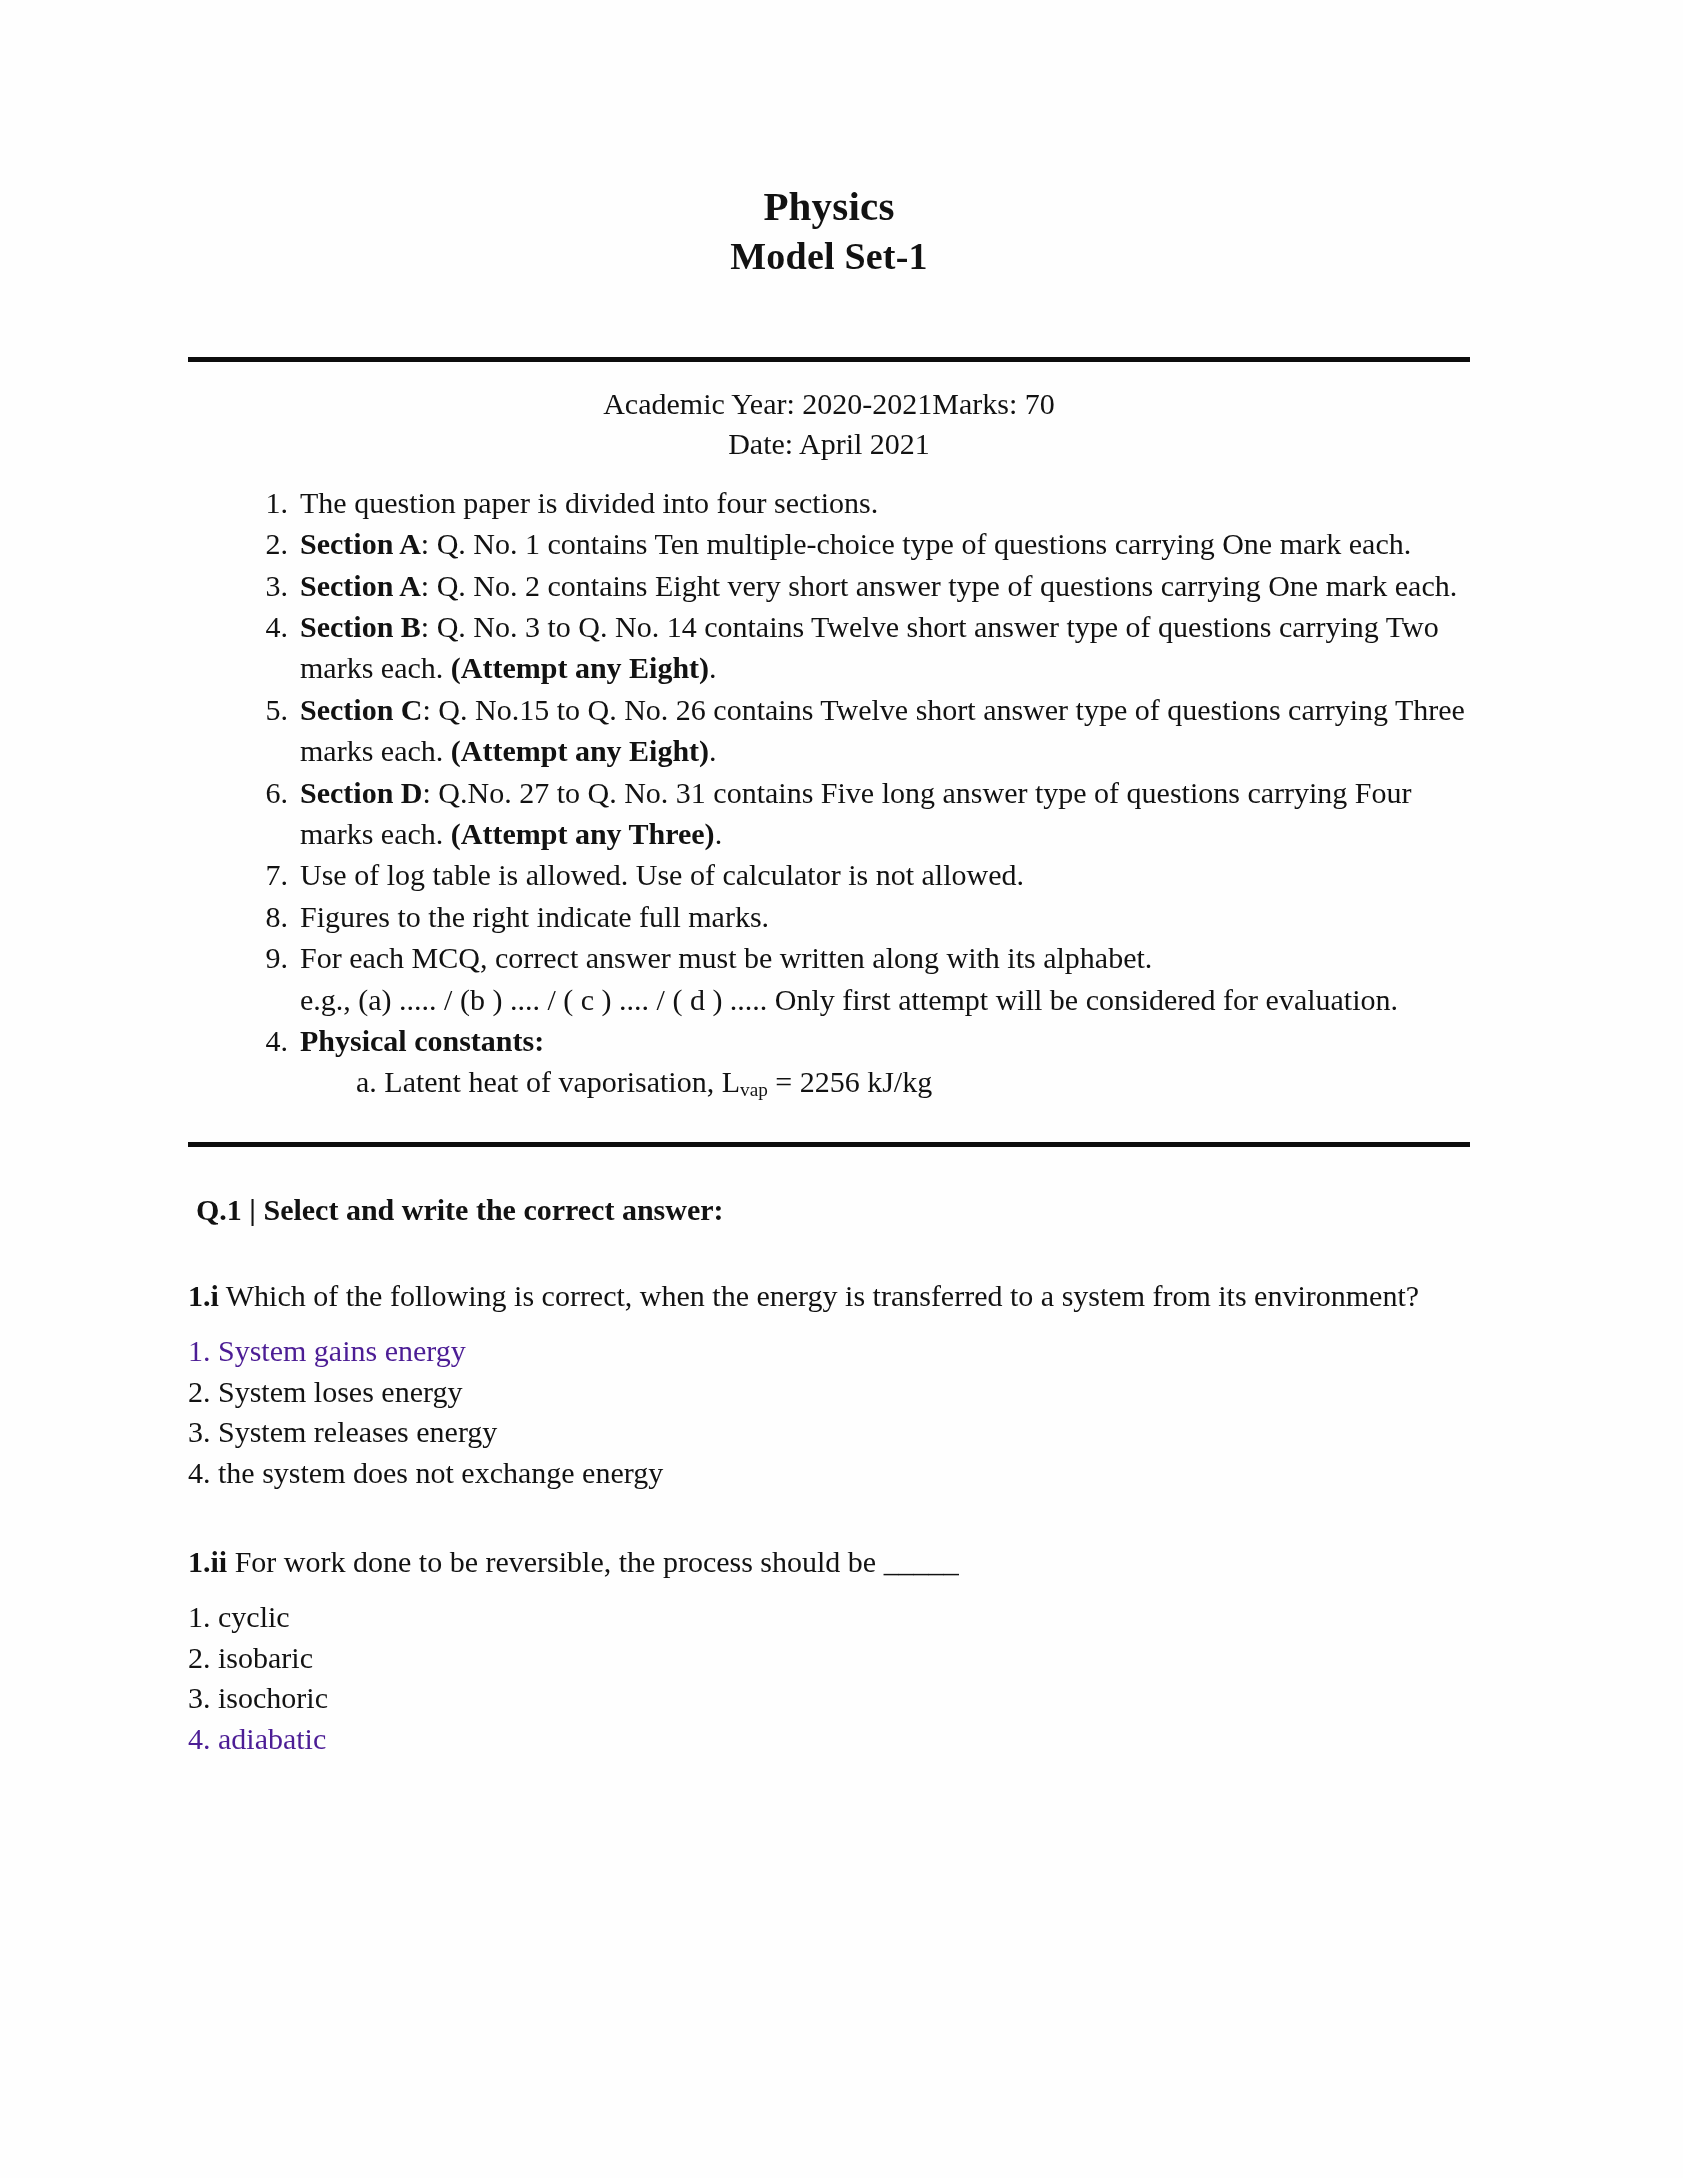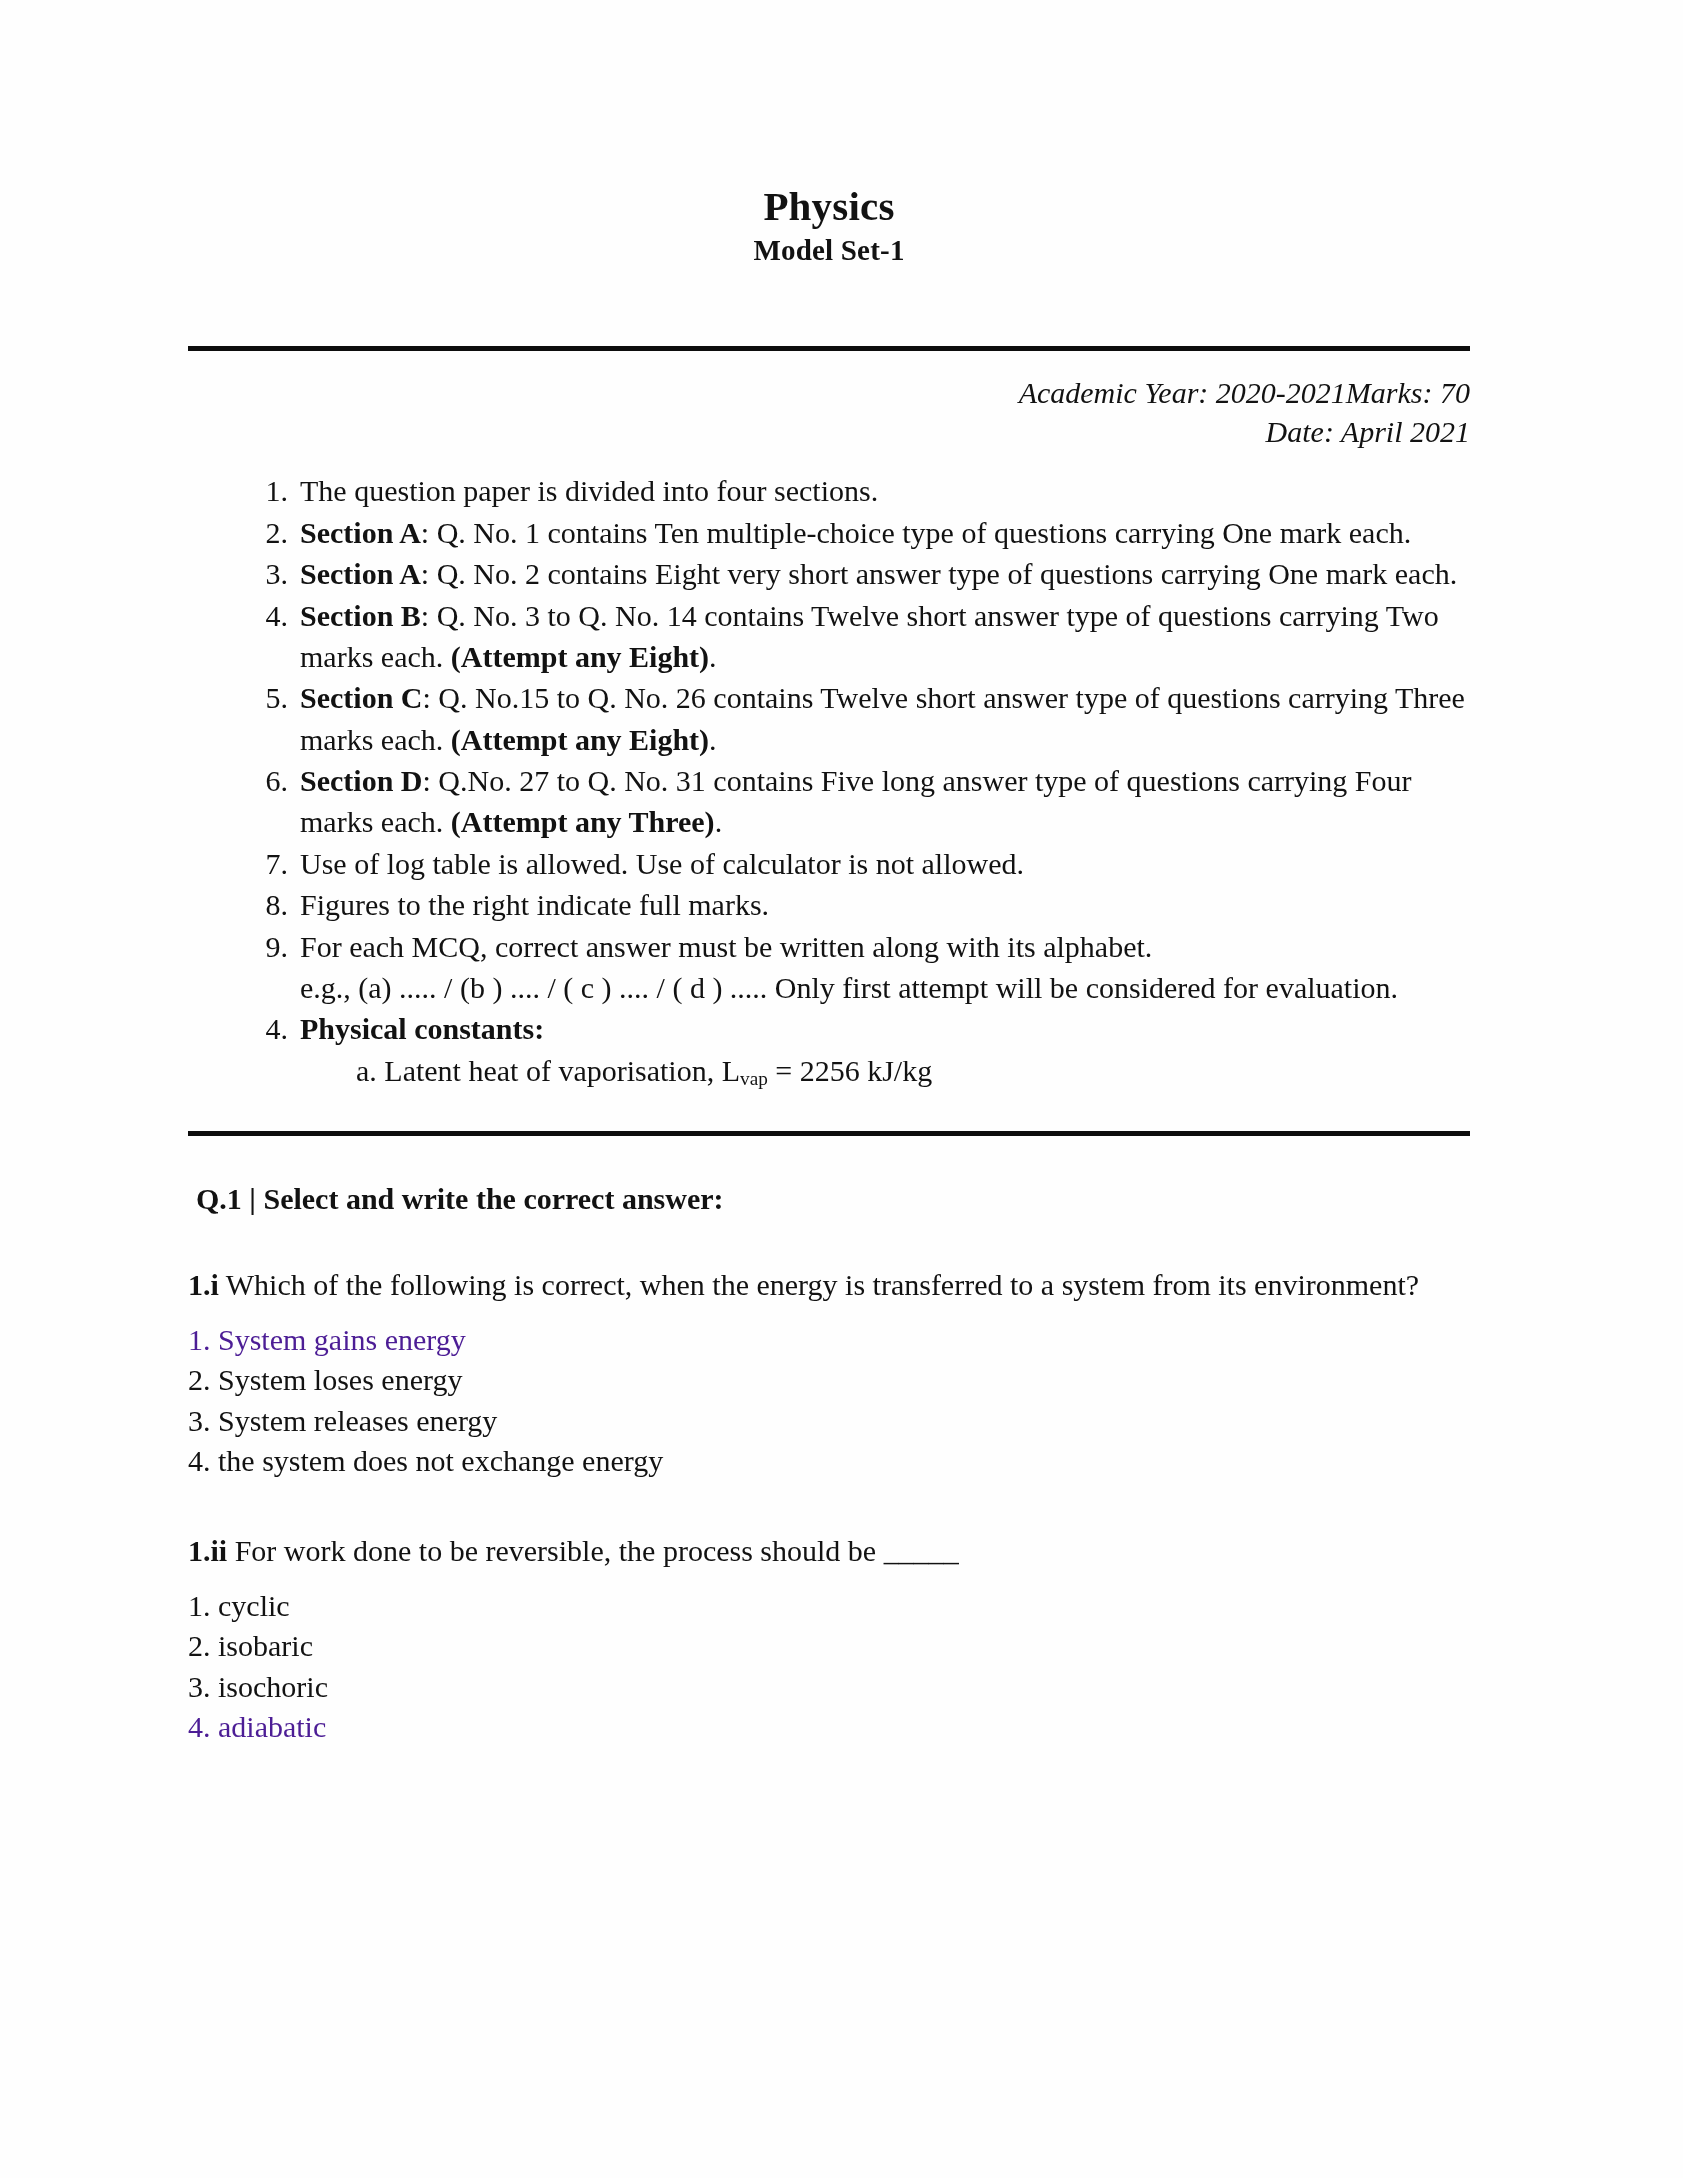--- a/index.html
+++ b/index.html
@@ -39,21 +39,21 @@
     text-align: center;
   }
   .doc-title {
     font-size: 41px;
     font-weight: bold;
     line-height: 1.28;
     letter-spacing: 0.2px;
     margin: 0;
   }
   .doc-subtitle {
-    font-size: 29px;
+    font-size: 38px;
     font-weight: bold;
     line-height: 1.28;
     letter-spacing: 0.2px;
     margin: 0;
   }
 
   
   .rule {
     border: 0;
     border-top: 5px solid #0d0d0d;
@@ -64,23 +64,22 @@
   .rule-bottom { margin-top: 38px; }
 
   
   .meta {
     margin-top: 22px;
     font-size: 30px;
     line-height: 1.33;
   }
   .meta-row {
     display: flex;
-    justify-content: flex-end;
+    justify-content: center;
     align-items: baseline;
-    font-style: italic;
   }
   .meta-left { white-space: nowrap; }
   .meta-right { white-space: nowrap; }
 
   
   .instructions {
     margin-top: 18px;
     font-size: 30px;
     line-height: 1.38;
   }

